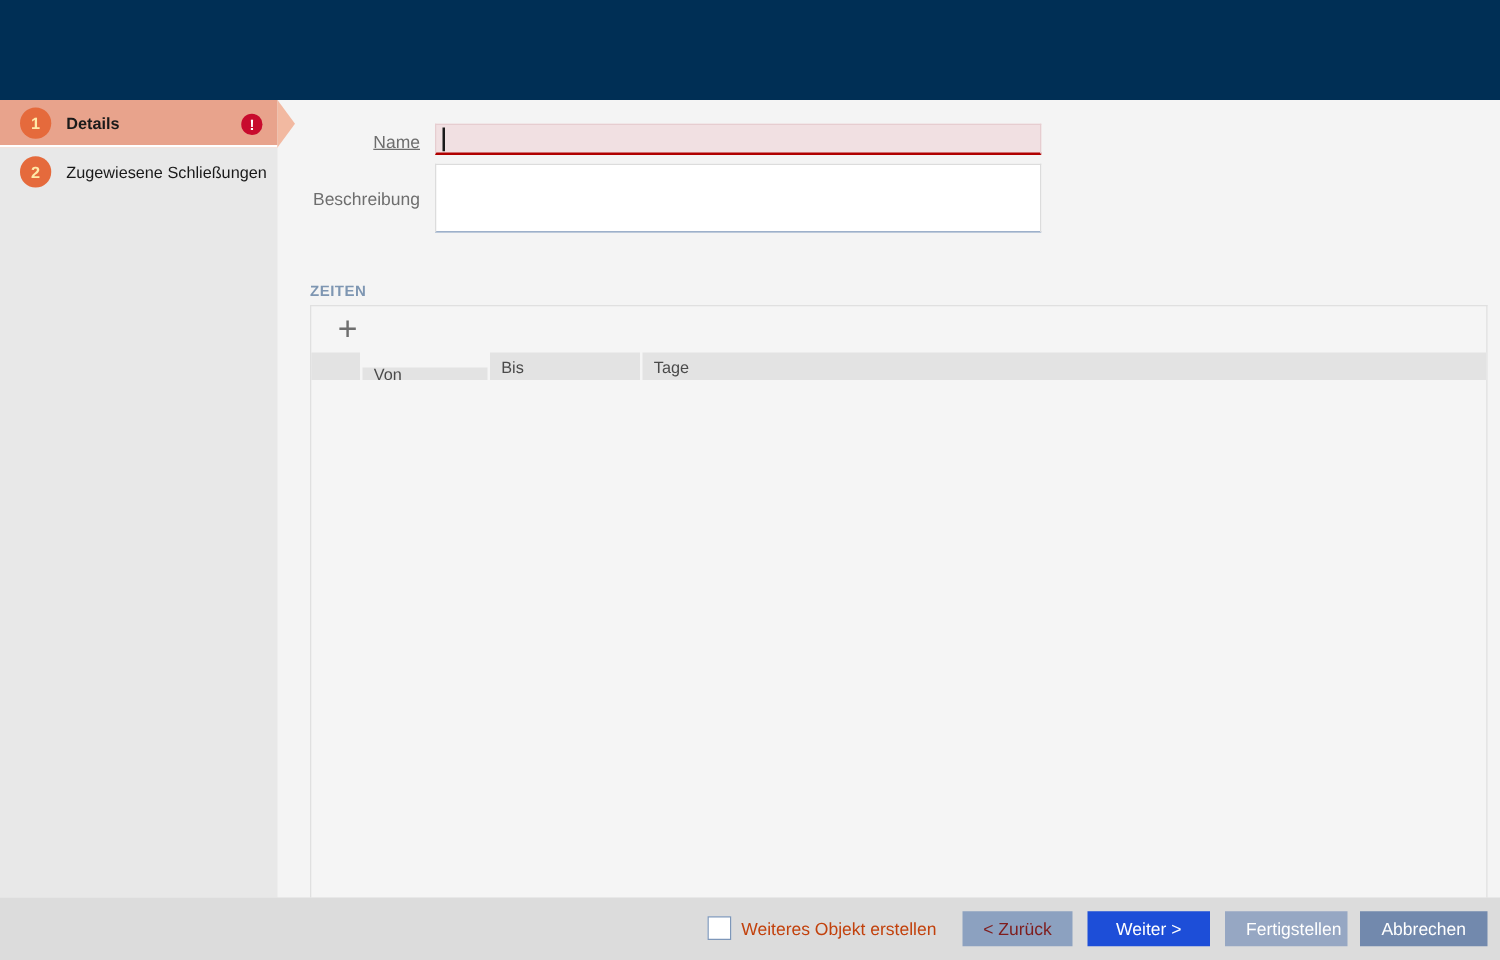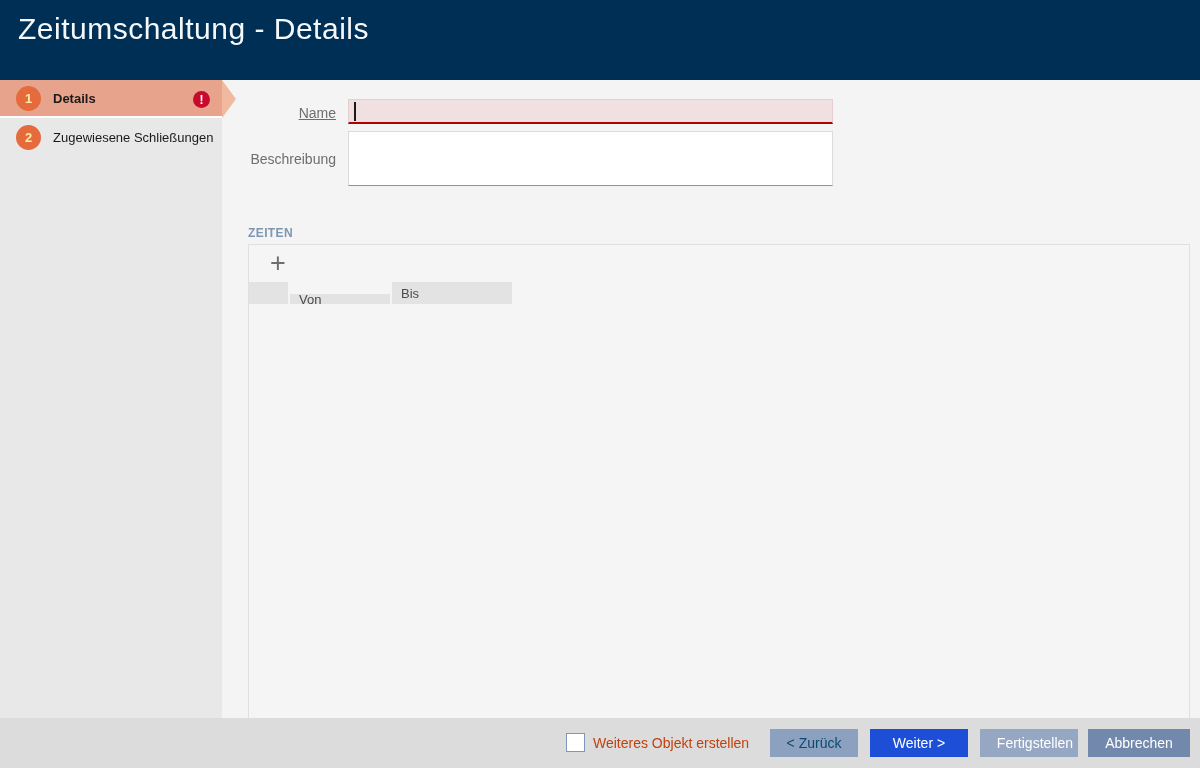--- a/index.html
+++ b/index.html
@@ -135,30 +135,29 @@
   .checkbox-label {
     position: absolute; left: 593px; top: 17px;
     font-size: 14px; color: #c2410c;
   }
   .btn {
     position: absolute; top: 11px; height: 28px;
     border: none; outline: none; cursor: pointer;
     font-family: inherit; font-size: 14px; color: #ffffff;
     display: flex; align-items: center; justify-content: center;
   }
-  .btn-zurueck { left: 770px; width: 88px; background: #8ca1c0; color: #0c4a6e; }
+  .btn-zurueck { left: 770px; width: 88px; background: #8ca1c0; color: #7f1d1d; }
   .btn-weiter { left: 870px; width: 98px; background: #1d4ed8; }
   .btn-fertig { left: 980px; width: 98px; background: #96a7c3; padding-left: 12px; }
   .btn-abbrechen { left: 1088px; width: 102px; background: #7289ad; }
 </style>
 </head>
 <body>
 
 <div class="header">
-  <div class="title">Zeitumschaltung - Details</div>
 </div>
 
 <div class="sidebar">
   <div class="step active">
     <div class="step-circle">1</div>
     <div class="step-label">Details</div>
     <div class="error-badge">!</div>
   </div>
   <div class="step">
     <div class="step-circle">2</div>
@@ -178,20 +177,21 @@
 
 <div class="zeiten-heading">ZEITEN</div>
 <div class="zeiten-panel">
   <div class="add-row">
     <div class="add-button">+</div>
   </div>
   <div class="grid-header">
     <div class="grid-cell col-0"></div>
     <div class="grid-cell col-1">Von</div>
     <div class="grid-cell col-2">Bis</div>
+    <div class="grid-cell col-3">Tage</div>
   </div>
 </div>
 
 <div class="footer">
   <div class="checkbox"></div>
   <div class="checkbox-label">Weiteres Objekt erstellen</div>
   <button class="btn btn-zurueck">&lt; Zurück</button>
   <button class="btn btn-weiter">Weiter &gt;</button>
   <button class="btn btn-fertig">Fertigstellen</button>
   <button class="btn btn-abbrechen">Abbrechen</button>

